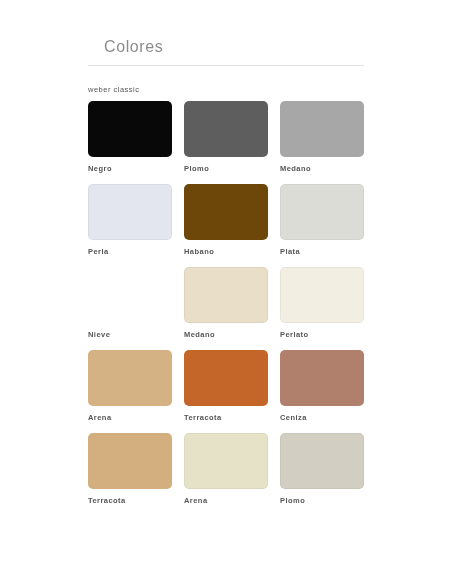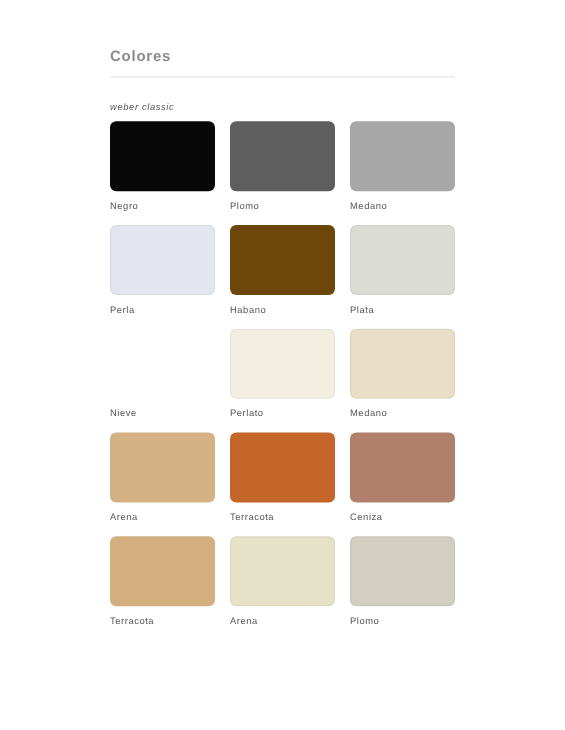--- a/index.html
+++ b/index.html
@@ -20,49 +20,49 @@
     height: 584px;
     box-sizing: border-box;
   }
   .content {
     position: absolute;
     left: 88px;
     top: 38px;
     width: 276px;
   }
   .section-title {
-    font-size: 12px;
+    font-size: 16px;
     letter-spacing: 0.6px;
     color: #8c8c8c;
-    font-weight: bold;
-    margin: 0 0 9px 0;
+    font-weight: normal;
+    margin: 0 0 9px 16px;
     padding: 0;
   }
   .divider {
     height: 1px;
     background: #e3e3e3;
     width: 100%;
     margin: 0 0 19px 0;
   }
   .group-label {
     font-size: 7.5px;
     letter-spacing: 0.5px;
     color: #555555;
     margin: 0 0 7px 0;
-    font-style: italic;
   }
   .swatch-grid {
     display: grid;
     grid-template-columns: repeat(3, 84px);
     column-gap: 12px;
     row-gap: 0px;
   }
   .swatch-cell {
     width: 71px;
     margin-bottom: 10px;
+    font-weight: bold;
   }
   .swatch-chip {
     width: 84px;
     height: 56px;
     border-radius: 5px;
     box-sizing: border-box;
   }
   .swatch-chip.bordered {
     box-shadow: inset 0 0 0 1px rgba(0,0,0,0.045);
   }
@@ -122,27 +122,27 @@
         <div class="swatch-chip bordered" style="background:#dcdcd6"></div>
         <div class="swatch-name">Plata</div>
       </div>
 
       <div class="swatch-cell">
         <div class="empty-cell" style="background:#ffffff"></div>
         <div class="swatch-name">Nieve</div>
       </div>
 
       <div class="swatch-cell">
-        <div class="swatch-chip bordered" style="background:#f2eee2"></div>
-        <div class="swatch-name">Perlato</div>
+        <div class="swatch-chip bordered" style="background:#e9dec7"></div>
+        <div class="swatch-name">Medano</div>
       </div>
 
       <div class="swatch-cell">
-        <div class="swatch-chip bordered" style="background:#e9dec7"></div>
-        <div class="swatch-name">Medano</div>
+        <div class="swatch-chip bordered" style="background:#f2eee2"></div>
+        <div class="swatch-name">Perlato</div>
       </div>
 
       <div class="swatch-cell">
         <div class="swatch-chip" style="background:#d5b284"></div>
         <div class="swatch-name">Arena</div>
       </div>
 
       <div class="swatch-cell">
         <div class="swatch-chip" style="background:#c4652a"></div>
         <div class="swatch-name">Terracota</div>

